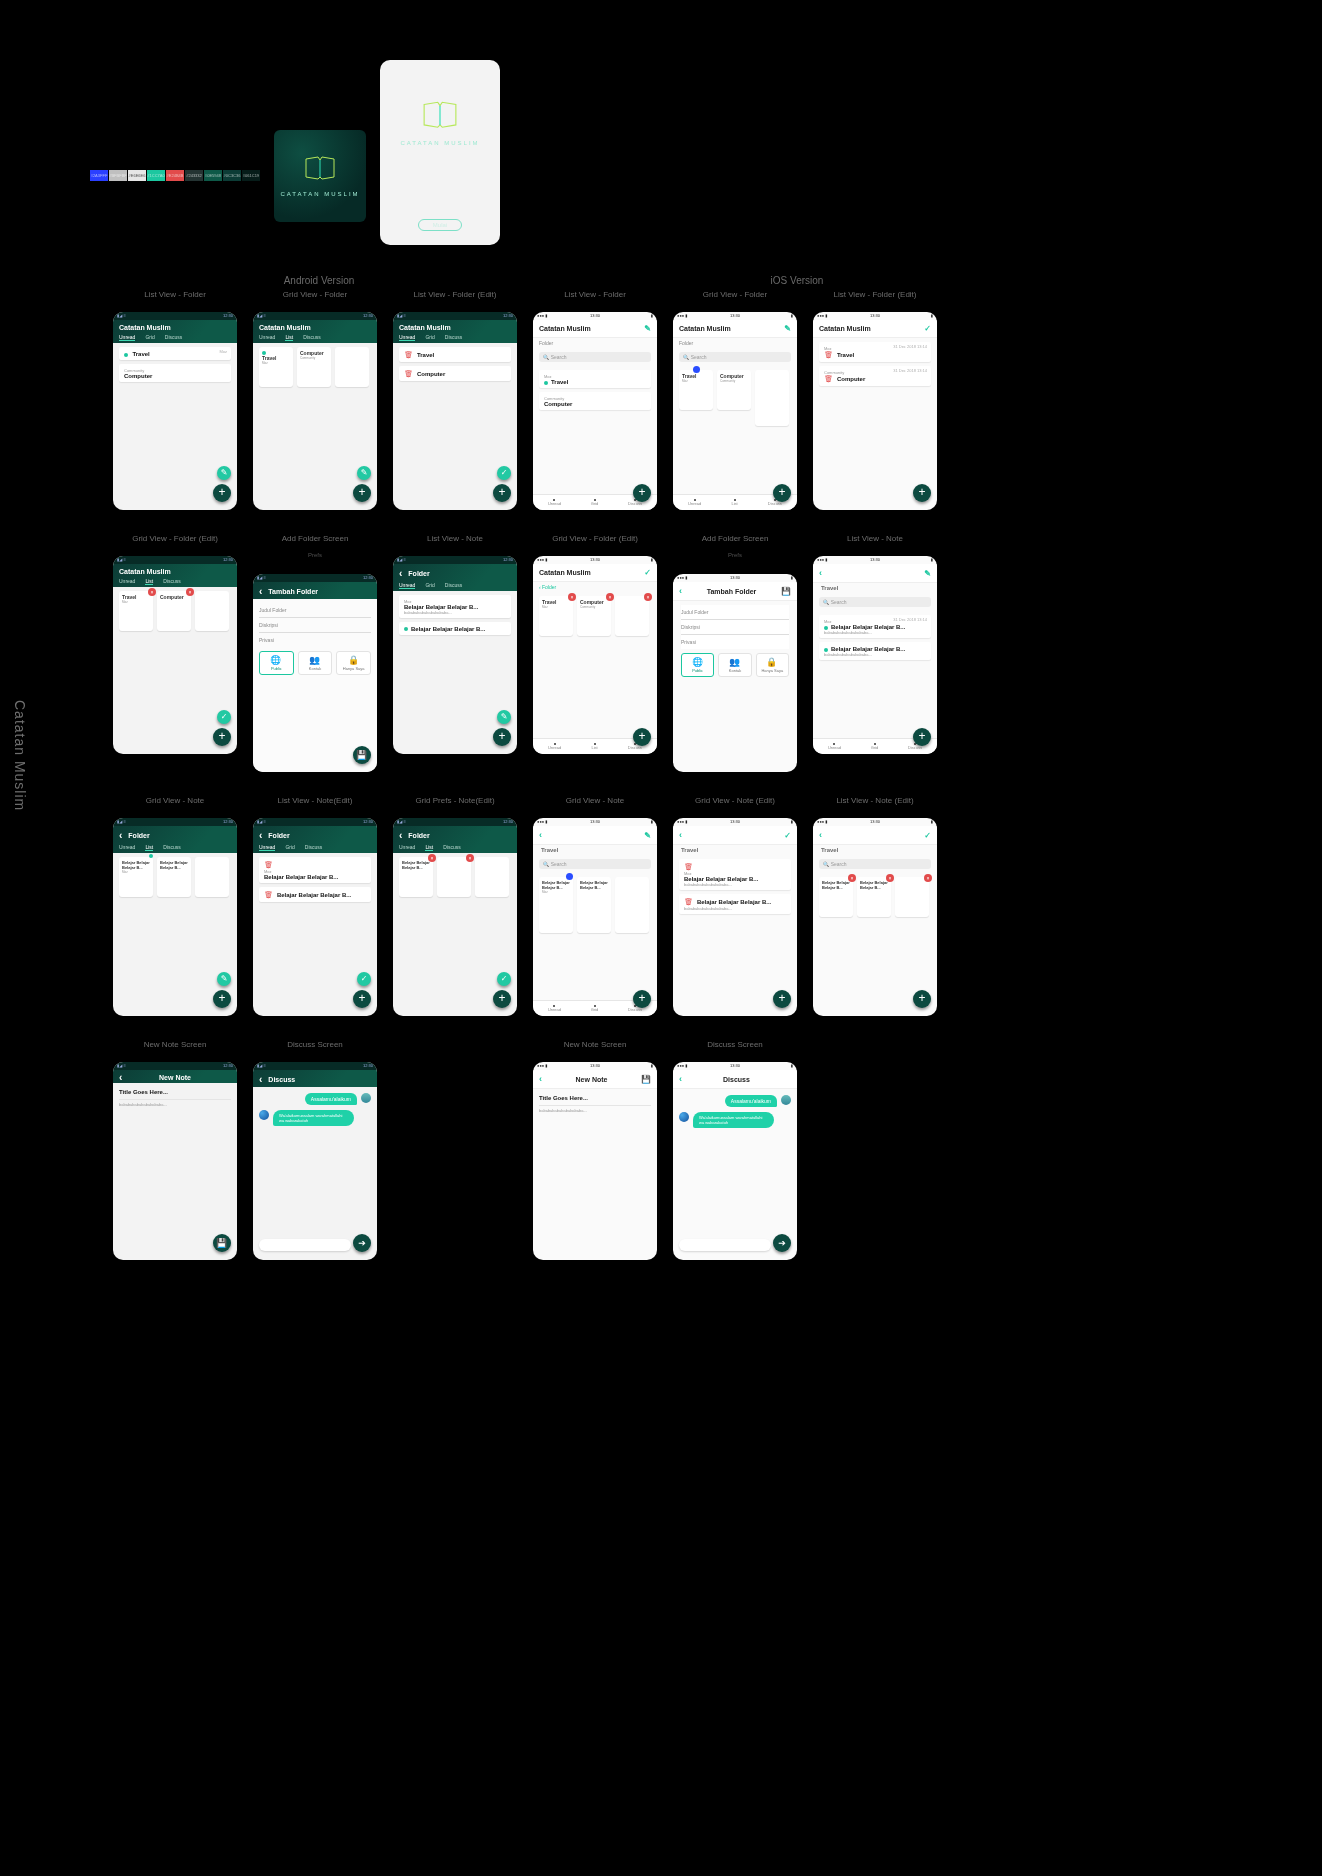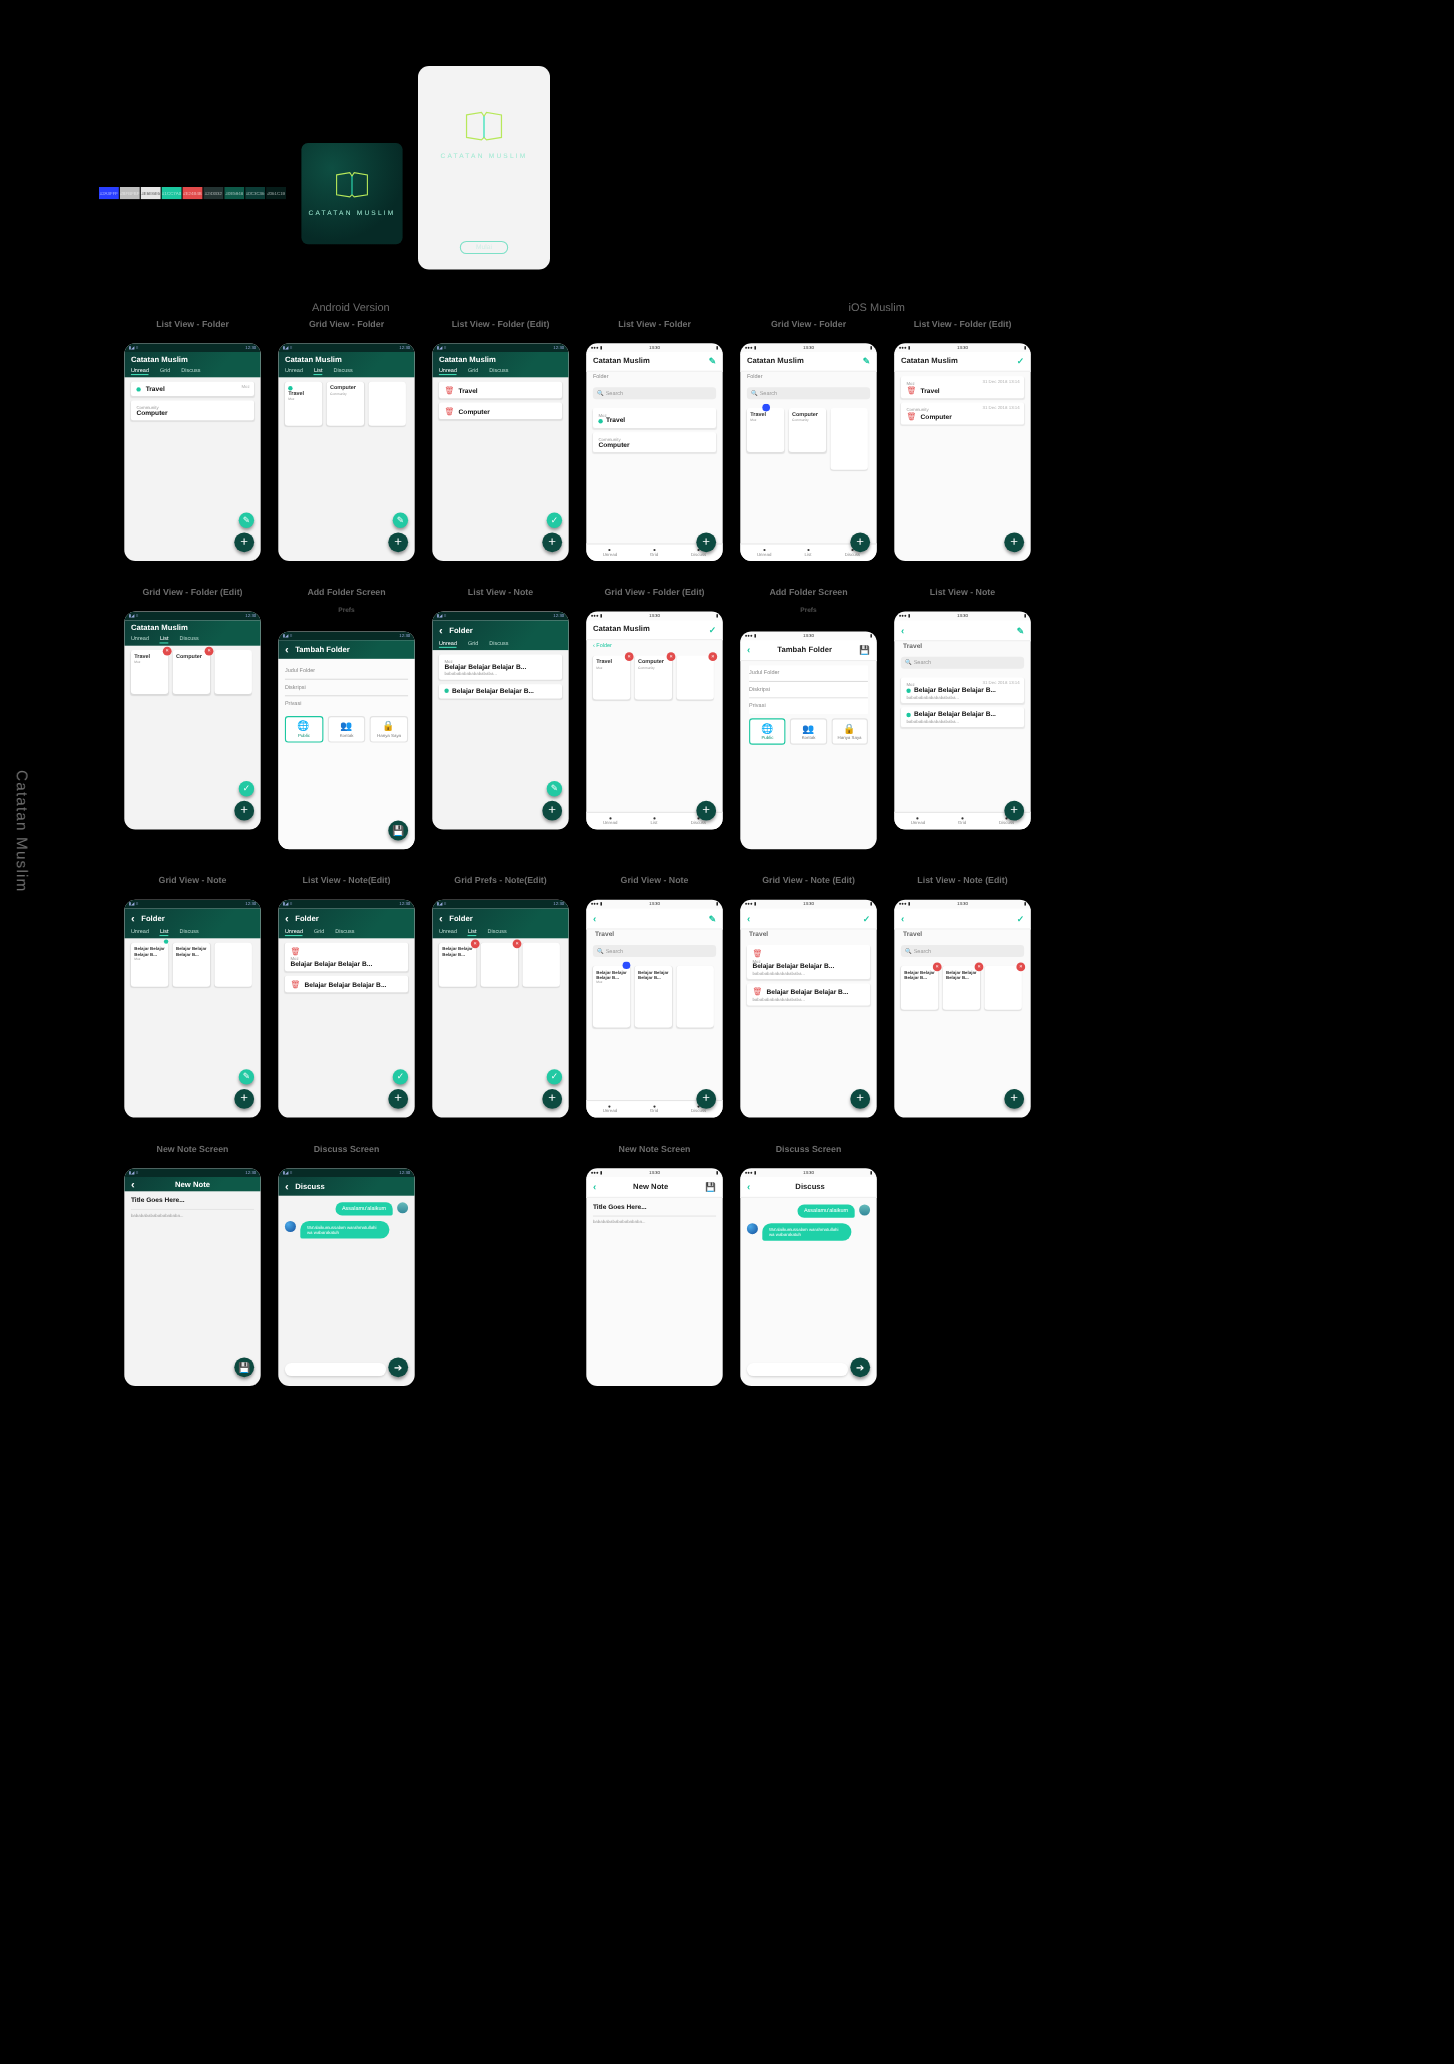--- a/index.html
+++ b/index.html
@@ -105,21 +105,21 @@
   .section-row.headers .col-right{ width: 418px; text-align:center;}
 
   .grid {
     display: grid;
     grid-template-columns: repeat(6, 130px);
     gap: 24px 10px;
     margin-left: 80px;
     margin-bottom: 20px;
   }
   .cell { display:flex; flex-direction:column; align-items:center; gap:4px;}
-  .cap { font-size: 8px; color: #6d6d6d; height:18px; text-align:center;font-weight:bold; }
+  .cap { font-size: 8px; color: #6d6d6d; height:18px; text-align:center; }
   .cap.sub { font-size:6px; color:#4f4f4f; margin-top:-4px;}
 
   
   .phone {
     width: 124px;
     height: 198px;
     border-radius: 10px;
     background: #f3f3f3;
     overflow: hidden;
     position: relative;
@@ -336,21 +336,21 @@
           </svg>
       </span>
       <div class="brand">CATATAN MUSLIM</div>
     </div>
     <button class="start">Mulai</button>
   </div>
 </div>
 
 <div class="section-row headers">
   <div class="col-left">Android Version</div>
-  <div class="col-right">iOS Muslim</div>
+  <div class="col-right">iOS Version</div>
 </div>
 
 <div class="grid">
 
   <div class="cell">
     <div class="cap">List View - Folder</div>
     <div class="phone android">
       <div class="statusbar">
           <span>▮◢ ≡</span>
           <span>12:30</span>

